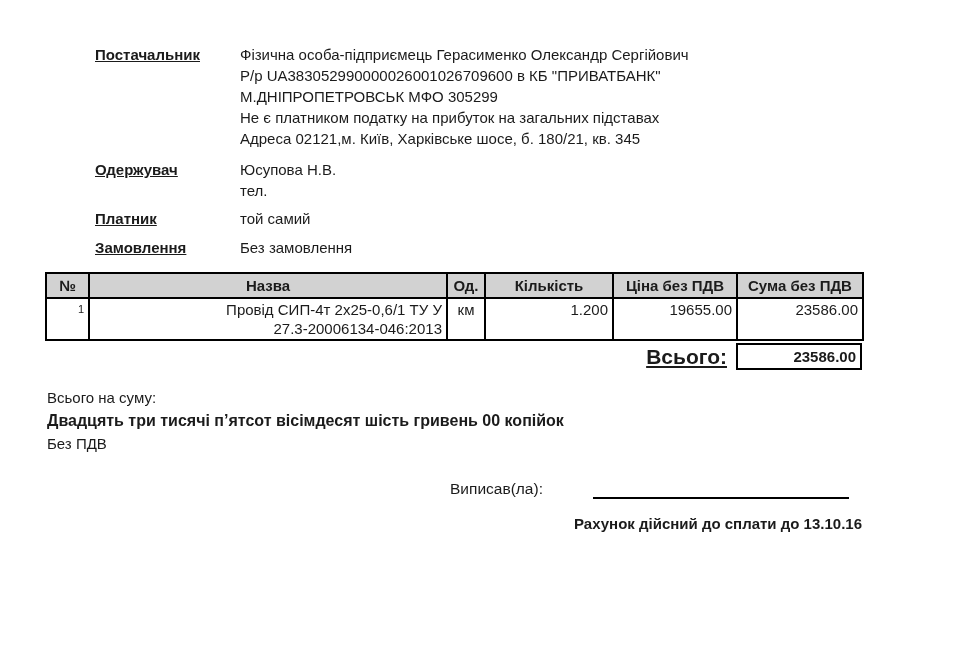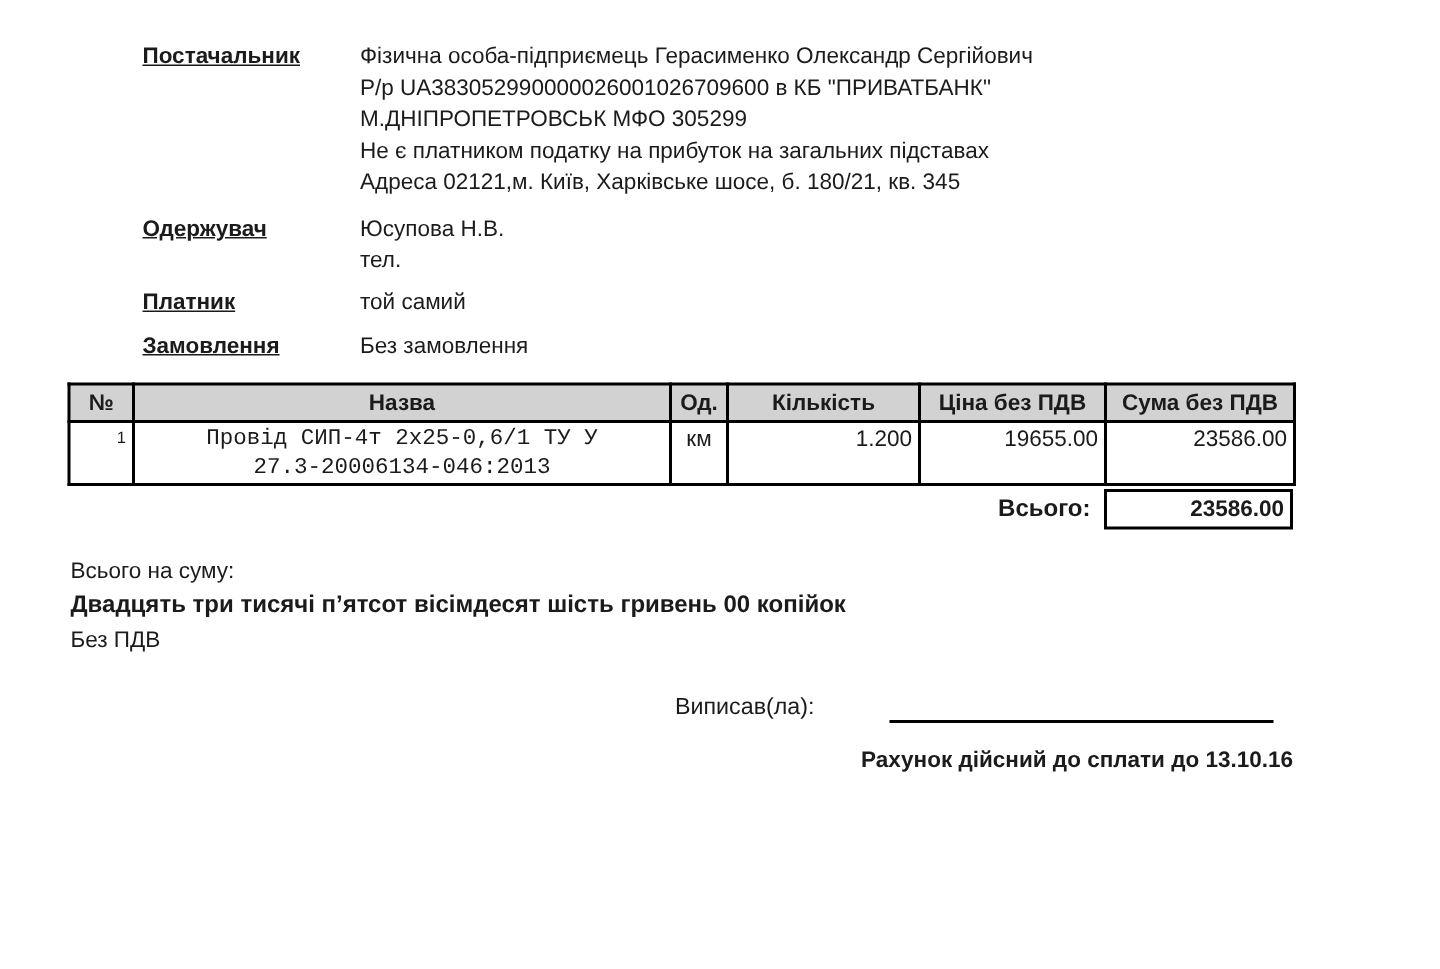--- a/index.html
+++ b/index.html
@@ -4,21 +4,21 @@
 <style>
   * { box-sizing: border-box; margin: 0; padding: 0; }
   html, body {
     width: 960px; height: 646px;
     background: #ffffff;
     overflow: hidden;
     font-family: "Liberation Sans", sans-serif;
     color: #1b1b1b;
     font-size: 15px;
   }
-  .doc { padding-top: 27px; }
+  .doc { padding-top: 44px; }
 
   
   .party-row { display: flex; align-items: flex-start; }
   .party-label {
     margin-left: 95px;
     width: 145px;
     flex-shrink: 0;
     font-weight: bold;
     text-decoration: underline;
     line-height: 21px;
@@ -56,37 +56,38 @@
     line-height: 19px;
   }
   table.items td {
     border: 2px solid #000;
     vertical-align: top;
     padding: 1px 4px;
     line-height: 19px;
     height: 40px;
   }
   td.cell-num  { font-size: 11px; text-align: right; padding-top: 2px; }
-  td.cell-name { text-align: center; padding-left: 3px; font-family: Liberation Mono, monospace; }
+  td.cell-name { text-align: right; padding-left: 3px; }
   td.cell-unit { text-align: center; }
   td.cell-qty, td.cell-price, td.cell-sum { text-align: right; }
 
   
   .total-row {
     width: 817px;
     margin: 2px 0 0 45px;
     display: flex;
     justify-content: flex-end;
     align-items: stretch;
   }
   .total-label {
     font-weight: bold;
-    font-size: 16px;
+    font-size: 21px;
     align-self: center;
     padding-right: 9px;
+    text-decoration: underline;
   }
   .total-box {
     width: 126px;
     border: 2px solid #000;
     font-weight: bold;
     font-size: 15px;
     text-align: right;
     padding: 3px 4px;
   }
 

